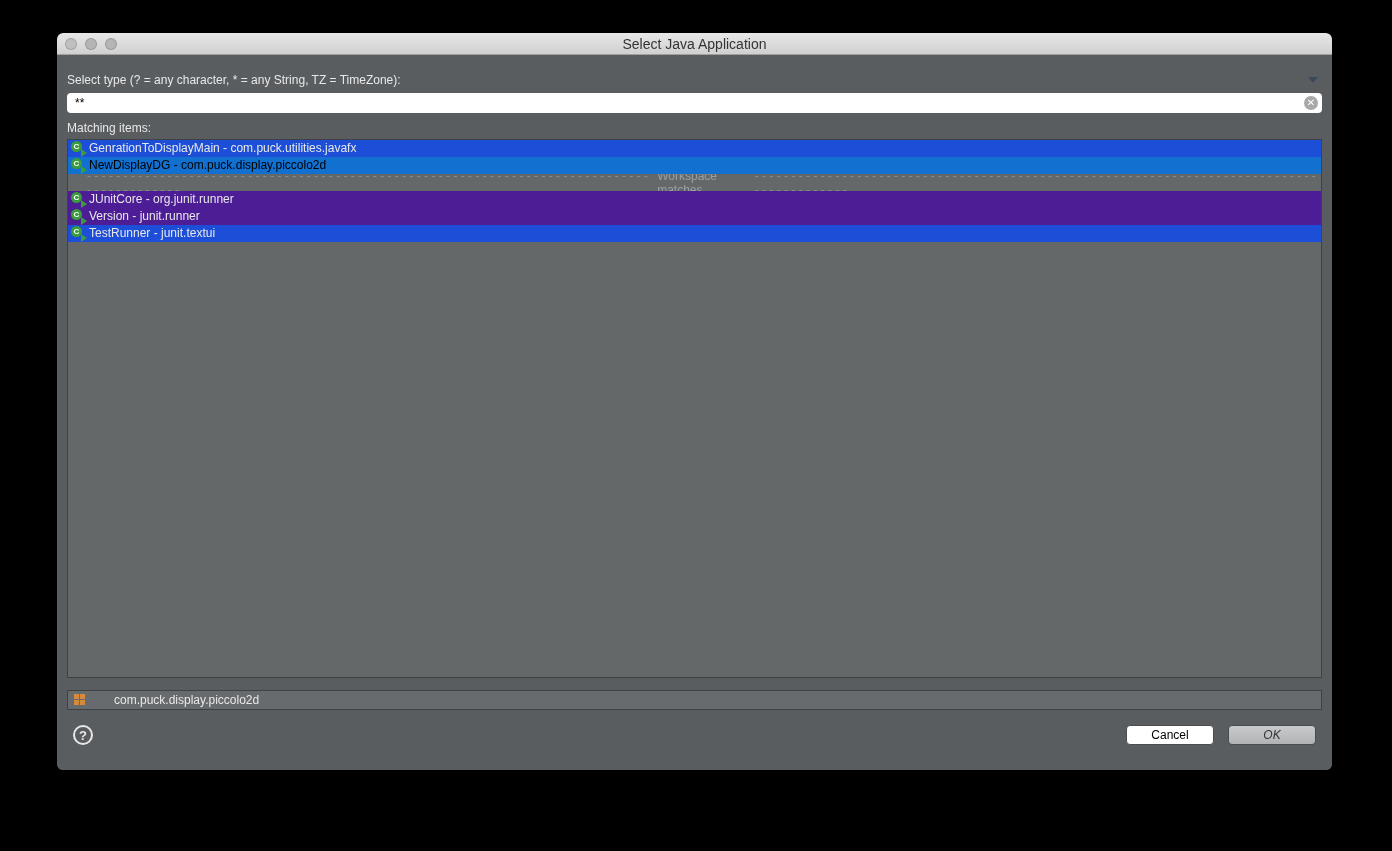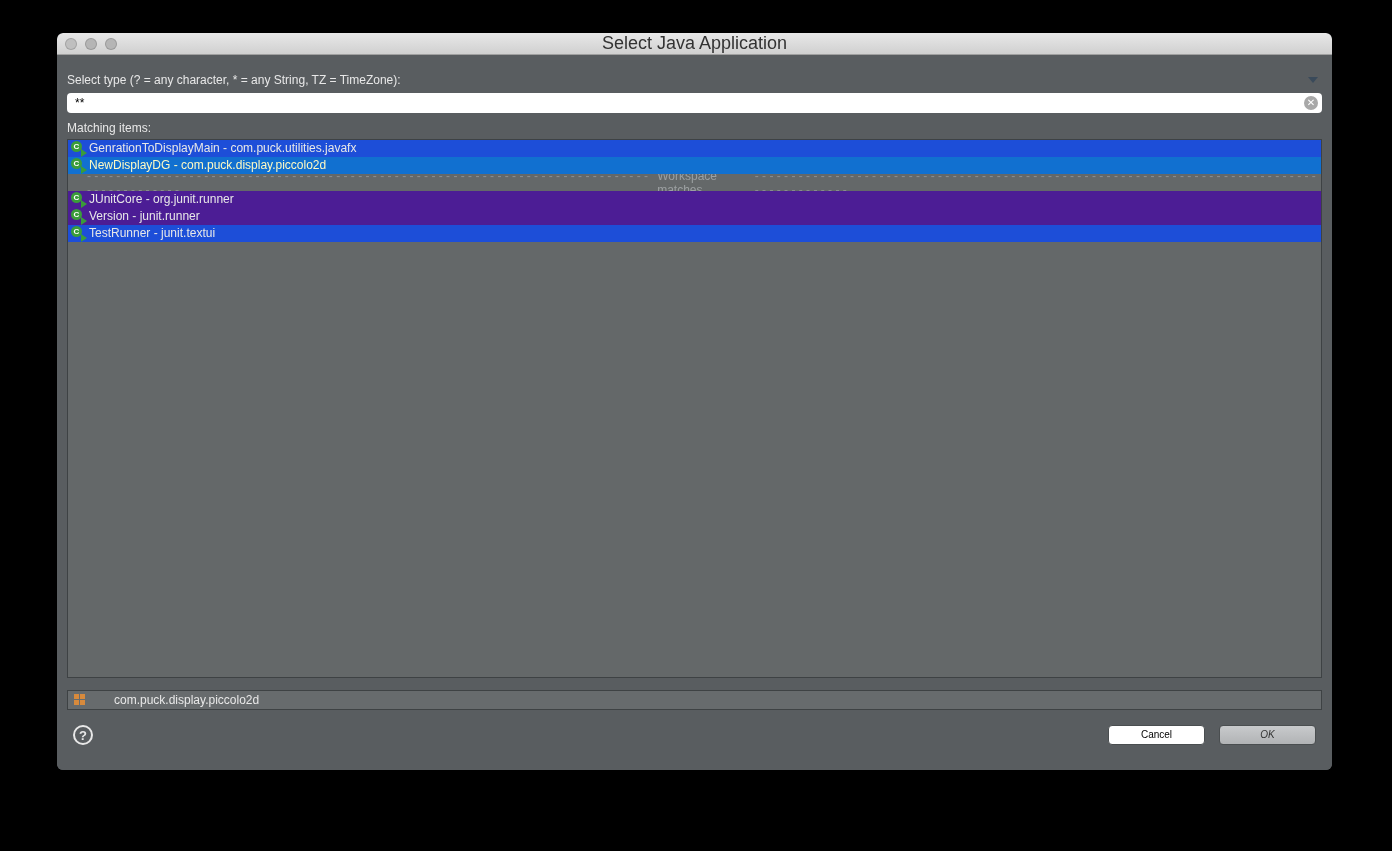--- a/index.html
+++ b/index.html
@@ -47,21 +47,21 @@
   border-radius: 50%;
   background: #b5b5b5;
   border: 0.5px solid rgba(0,0,0,0.15);
 }
 .traffic-light.close { background: #bfbfbf; }
 .titlebar-title {
   position: absolute;
   left: 0;
   right: 0;
   text-align: center;
-  font-size: 18px;
+  font-size: 14px;
   color: #333;
   pointer-events: none;
 }
 .body {
   flex: 1;
   background: #595d60;
   padding: 10px 10px 10px 10px;
   display: flex;
   flex-direction: column;
   color: #e8e8e8;
@@ -133,21 +133,21 @@
   line-height: 17px;
   display: flex;
   align-items: center;
   padding-left: 3px;
   font-size: 12px;
   white-space: nowrap;
   color: #e8e8e8;
 }
 .list-item.odd { background: #1d4ed8; }
 .list-item.even { background: #4c1d95; }
-.list-item.selected { background: #1170d0; color: #fef9c3; }
+.list-item.selected { background: #1170d0; color: #000000; }
 .class-icon {
   width: 15px;
   height: 15px;
   margin-right: 3px;
   position: relative;
   flex-shrink: 0;
 }
 .class-icon::before {
   content: "";
   position: absolute;
@@ -245,24 +245,24 @@
   font-weight: bold;
   text-align: center;
   line-height: 17px;
   cursor: pointer;
 }
 .buttons {
   display: flex;
   gap: 14px;
 }
 .btn {
-  width: 97px;
+  width: 88px;
   height: 20px;
   border-radius: 4px;
-  font-size: 10px;
+  font-size: 12px;
   border: 1px solid #4a4e50;
   cursor: pointer;
   text-align: center;
   line-height: 18px;
 }
 .btn-cancel {
   background: #fff;
   color: #000;
 }
 .btn-ok {

